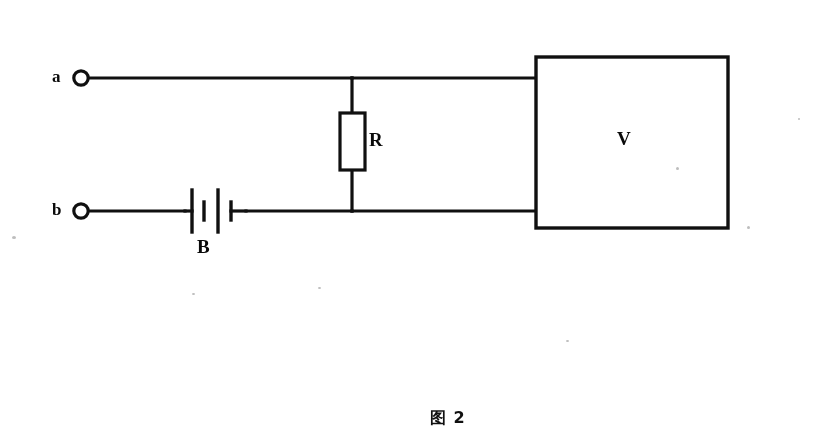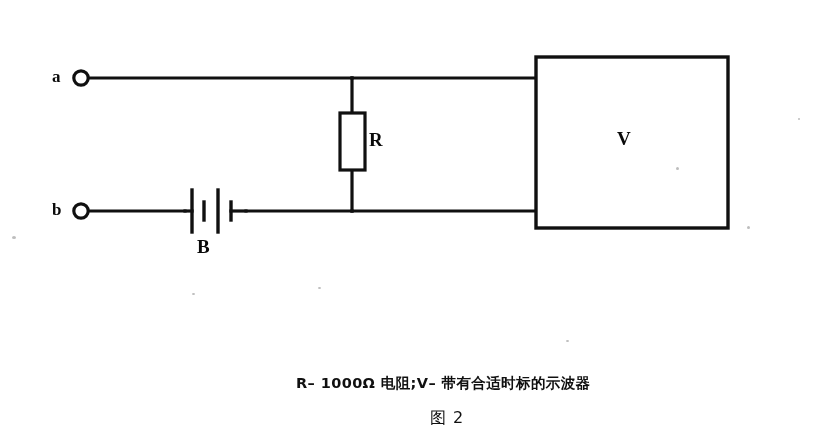--- a/index.html
+++ b/index.html
@@ -32,21 +32,21 @@
     white-space: nowrap;
   }
   #caption-line-1 { left: 309px; top: 350px; }
   #caption-line-2 { left: 296px; top: 374px; }
   #figure-number {
     position: absolute;
     left: 430px;
     top: 408px;
     font-family: "DejaVu Sans", sans-serif;
     font-size: 16px;
-    font-weight: normal;
+    font-weight: bold;
     color: #101010;
     letter-spacing: 1px;
     white-space: nowrap;
   }
   .lbl {
     position: absolute;
     font-family: "Liberation Serif", serif;
     font-weight: bold;
     color: #0a0a0a;
     white-space: nowrap;
@@ -96,21 +96,20 @@
 
     </g>
   </svg>
 
   <div class="lbl" id="label-terminal-a">a</div>
   <div class="lbl" id="label-terminal-b">b</div>
   <div class="lbl" id="label-resistor">R</div>
   <div class="lbl" id="label-battery">B</div>
   <div class="lbl" id="label-scope">V</div>
 
-  <div class="cap-line" id="caption-line-2">R– 1000Ω 电阻;V– 带有合适时标的示波器</div>
   <div id="figure-number">图 2</div>
 
   <div class="speck" style="left:12px;  top:236px; width:4px; height:3px;"></div>
   <div class="speck" style="left:747px; top:226px; width:3px; height:3px;"></div>
   <div class="speck" style="left:676px; top:167px; width:3px; height:3px;"></div>
   <div class="speck" style="left:192px; top:293px; width:3px; height:2px;"></div>
   <div class="speck" style="left:318px; top:287px; width:3px; height:2px;"></div>
   <div class="speck" style="left:566px; top:340px; width:3px; height:2px;"></div>
   <div class="speck" style="left:798px; top:118px; width:2px; height:2px;"></div>
 

